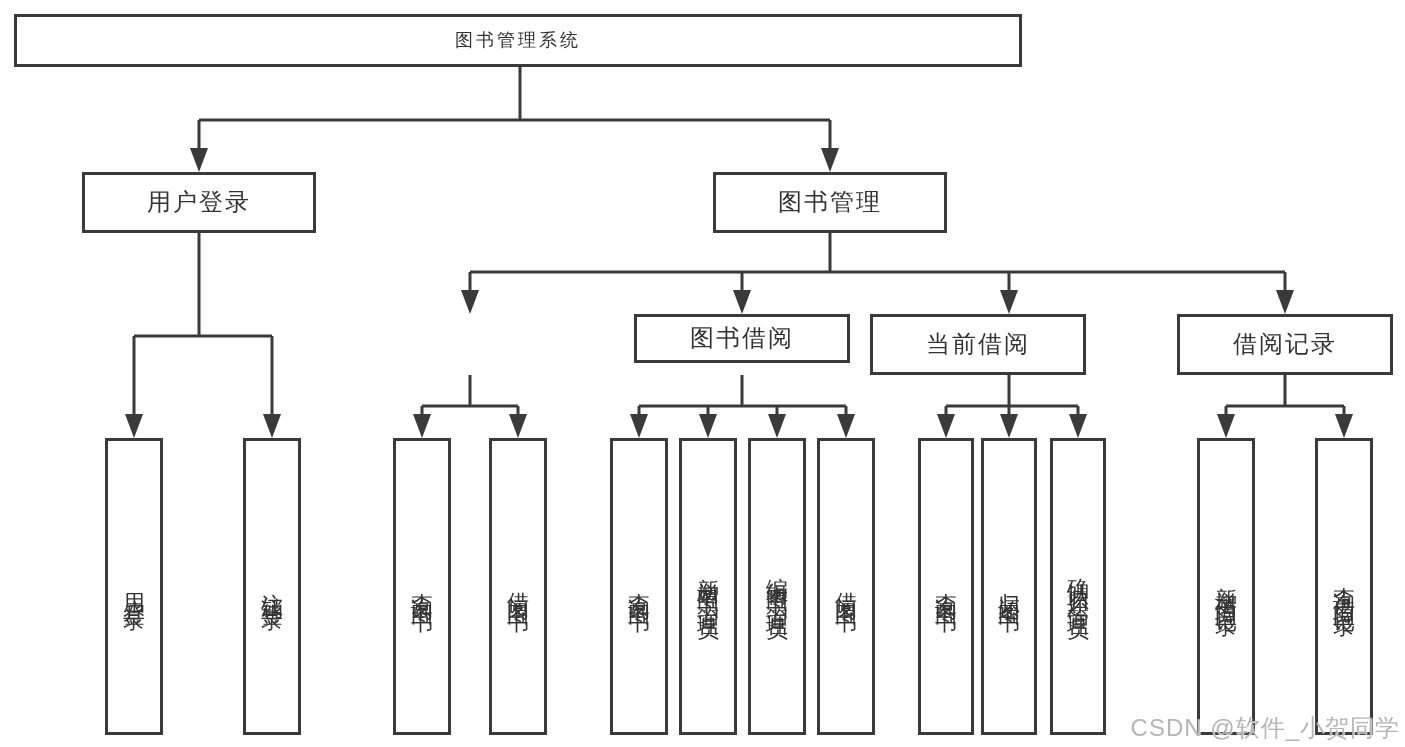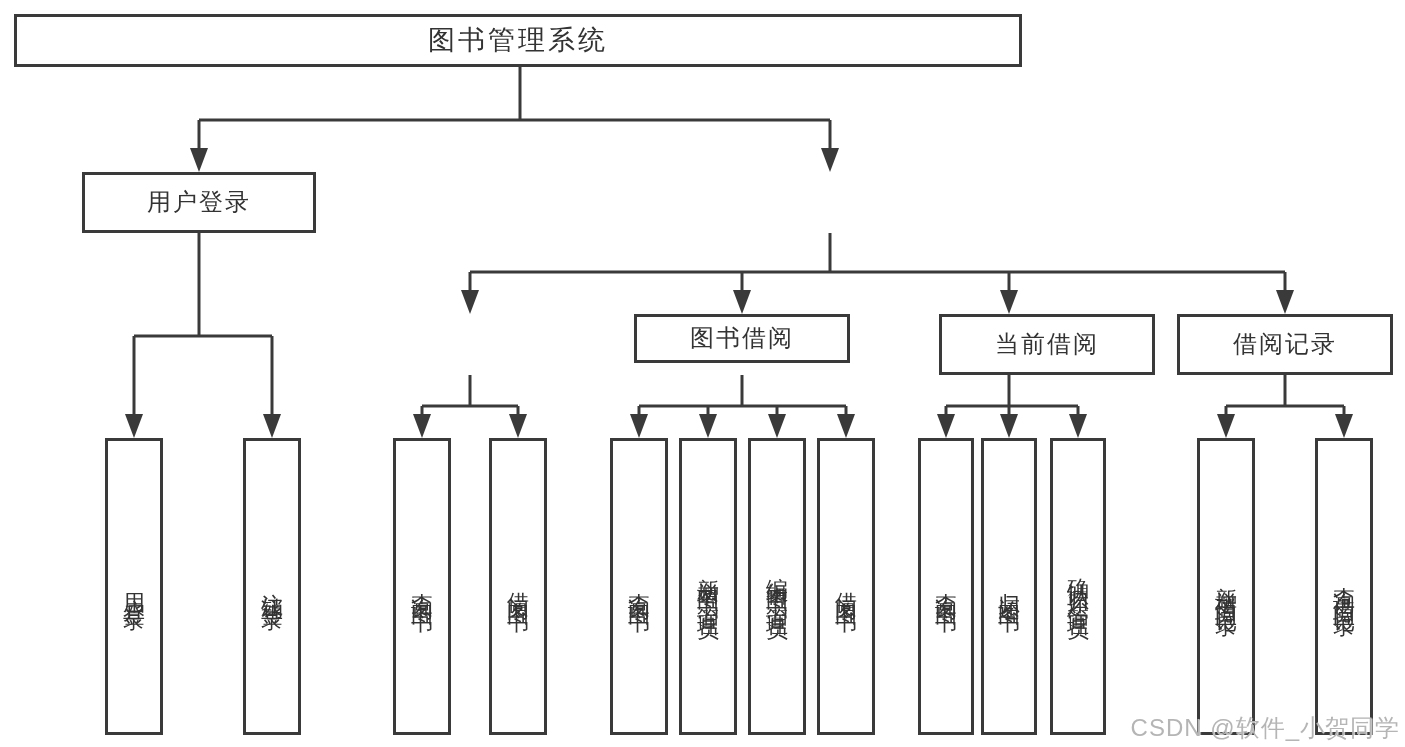--- a/index.html
+++ b/index.html
@@ -9,21 +9,21 @@
   }
   svg.connectors{position:absolute;left:0;top:0;width:1405px;height:747px;}
   .node{
     position:absolute;box-sizing:border-box;background:#ffffff;
     border:3px solid #3a3a3a;display:flex;align-items:center;justify-content:center;
   }
   .h-label{
     font-size:24px;letter-spacing:2px;font-weight:500;
     white-space:nowrap;color:#333333;line-height:1.2;
   }
-  .root-box .h-label{font-size:27px;letter-spacing:3px;}
+  .root-box .h-label{font-size:18px;letter-spacing:3px;}
   .v-label{
     writing-mode:vertical-rl;text-orientation:mixed;
     font-size:22px;letter-spacing:6px;line-height:1;
     font-weight:500;color:#333333;white-space:nowrap;
   }
   .watermark{
     position:absolute;top:712px;right:5px;
     font-size:24px;letter-spacing:1px;color:#b5b5b5;
     text-shadow:1px 1px 1px rgba(255,255,255,0.85);
     white-space:nowrap;
@@ -100,25 +100,28 @@
     </g>
   </svg>
 
   <div class="node root-box" style="left:14px;top:14px;width:1008px;height:53px;">
     <span class="h-label">图书管理系统</span>
   </div>
 
   <div class="node" style="left:82px;top:172px;width:234px;height:61px;">
     <span class="h-label">用户登录</span>
   </div>
+  <div class="node" style="left:713px;top:172px;width:234px;height:61px;">
+    <span class="h-label">图书管理</span>
+  </div>
 
   <div class="node" style="left:634px;top:314px;width:216px;height:49px;">
     <span class="h-label">图书借阅</span>
   </div>
-  <div class="node" style="left:939px;top:314px;width:216px;height:61px;">
+  <div class="node" style="left:870px;top:314px;width:216px;height:61px;">
     <span class="h-label">当前借阅</span>
   </div>
   <div class="node" style="left:1177px;top:314px;width:216px;height:61px;">
     <span class="h-label">借阅记录</span>
   </div>
 
   <div class="node leaf" style="left:105px;top:438px;width:58px;height:297px;">
     <span class="v-label">用户登录</span>
   </div>
   <div class="node leaf" style="left:243px;top:438px;width:58px;height:297px;">

